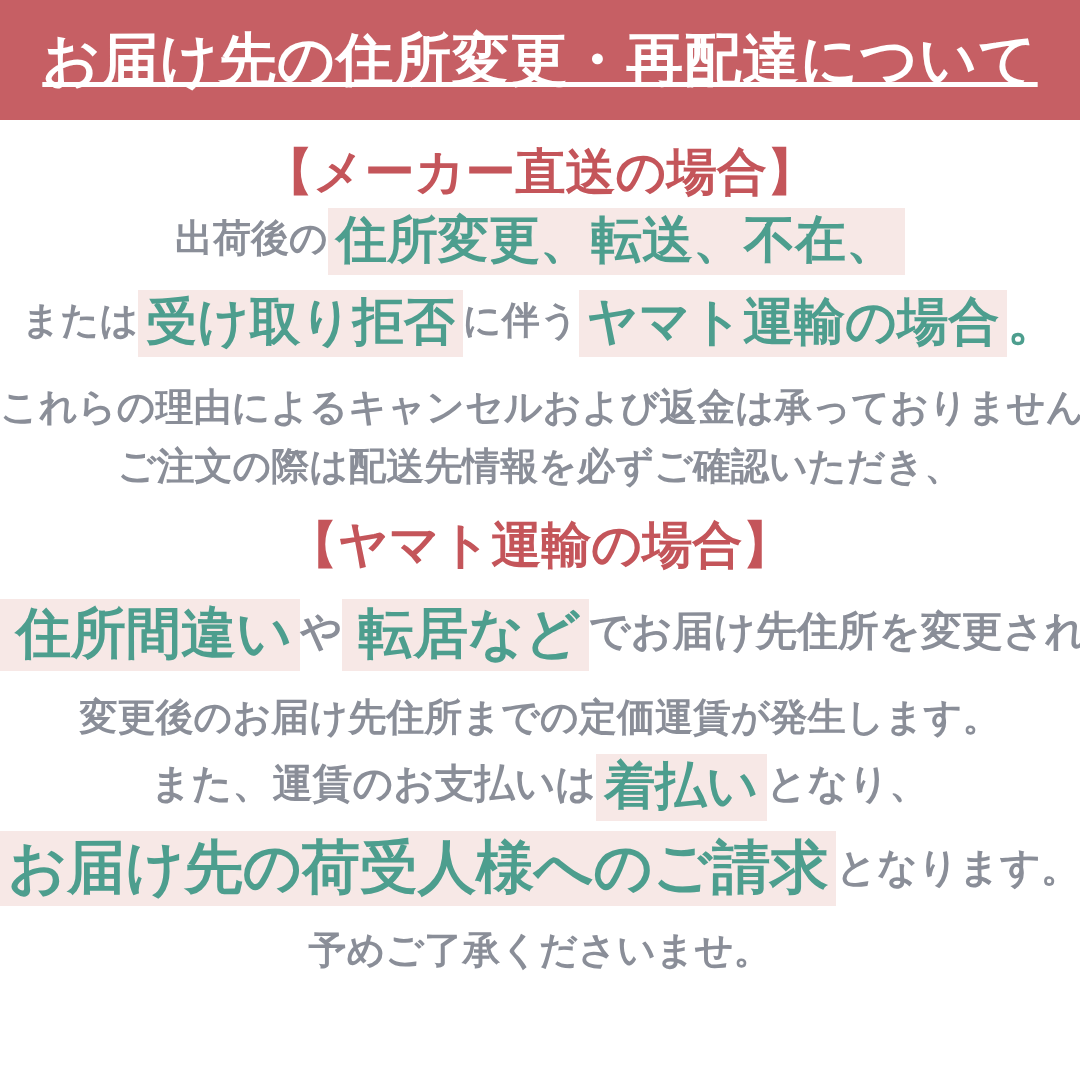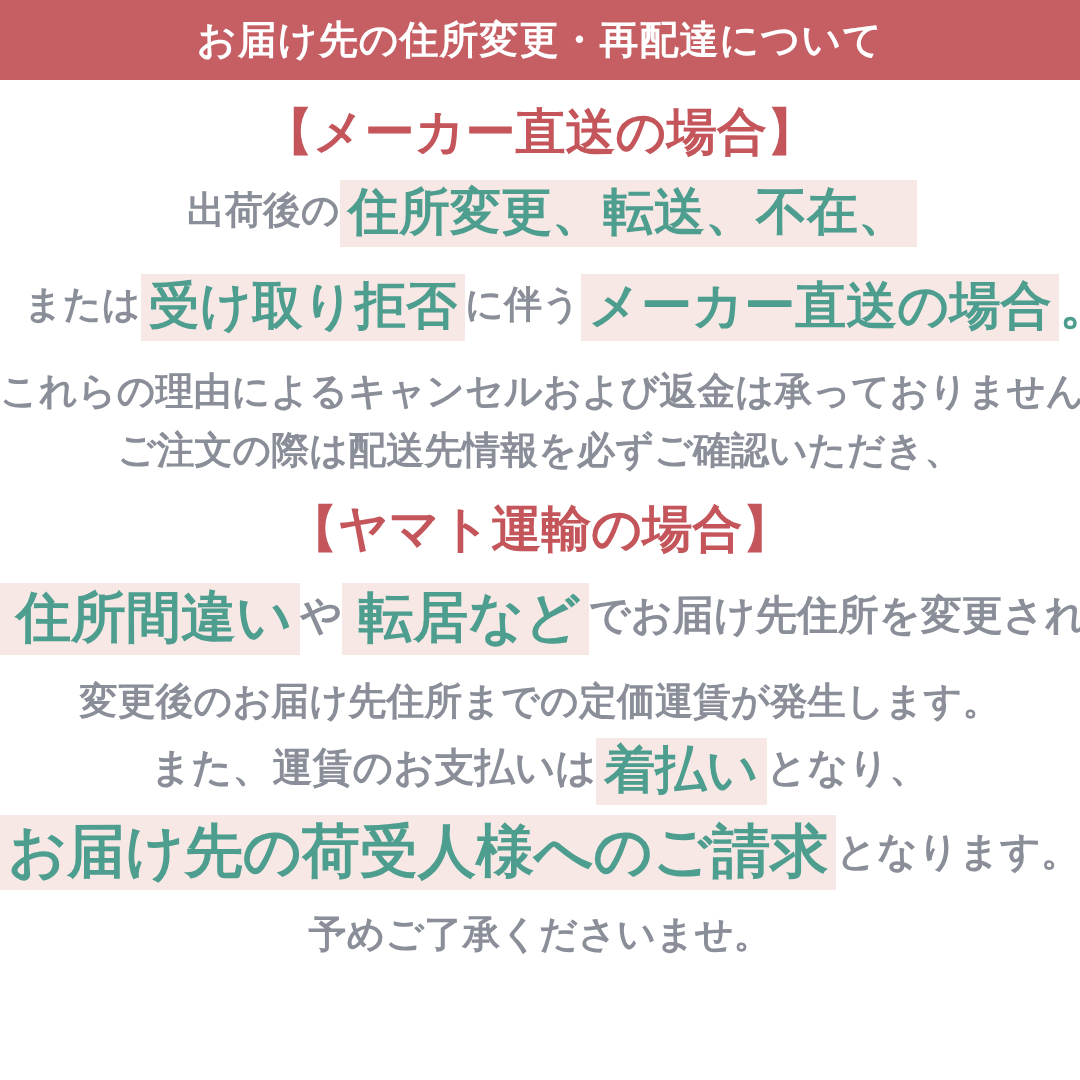--- a/index.html
+++ b/index.html
@@ -16,30 +16,31 @@
   .canvas {
     position: relative;
     width: 1080px;
     height: 1080px;
     overflow: hidden;
     background: var(--white);
     font-family: "Liberation Sans", sans-serif;
     margin: 0 auto;
   }
   .banner {
-    height: 80px;
+    height: 120px;
     background: var(--banner-bg);
     color: var(--white);
     display: flex;
     align-items: center;
     justify-content: center;
-    font-size: 39px;
+    font-size: 57px;
     font-weight: 700;
     letter-spacing: 1px;
     white-space: nowrap;
+    text-decoration: underline;
   }
   .row { text-align: center; white-space: nowrap; }
   .section-heading {
     margin-top: 22px;
     color: var(--heading-red);
     font-size: 50px;
     font-weight: 700;
     line-height: 60px;
   }
   .gray-text { color: var(--gray); font-size: 38px; font-weight: 600; }
@@ -51,21 +52,21 @@
     margin-top: 13px;
   }
   .hl {
     color: var(--teal);
     background: var(--pink);
     font-size: 51px;
     font-weight: 700;
     padding: 3px 8px 7px 8px;
   }
   .teal-plain { color: var(--teal); font-size: 51px; font-weight: 700; }
-  .mix-line { margin-top: 16px; line-height: 64px; padding-left: 24px; }
+  .mix-line { margin-top: 4px; line-height: 64px; }
   .mix-line .gray-text { vertical-align: 6px; }
   .yamato-line1 { margin-top: 22px; line-height: 68px; }
   .yamato-line1 .hl { font-size: 55px; padding-left: 16px; }
   .yamato-line1 .gray-text { font-size: 41px; vertical-align: 7px; }
   .charge-line { margin-top: 12px; line-height: 62px; }
   .charge-line .gray-text { font-size: 40px; vertical-align: 6px; }
   .billing-line { margin-top: 6px; line-height: 64px; }
   .billing-line .hl { font-size: 58px; }
   .billing-line .gray-text { font-size: 40px; vertical-align: 6px; }
   .closing-para { margin-top: 13px; }
@@ -81,21 +82,21 @@
 
   <div class="row section-heading">
     <span>【メーカー直送の場合】</span>
   </div>
 
   <div class="row mix-line">
     <span class="gray-text">出荷後の</span><span class="hl">住所変更、転送、不在、</span>
   </div>
 
   <div class="row mix-line">
-    <span class="gray-text">または</span><span class="hl">受け取り拒否</span><span class="gray-text">に伴う</span><span class="hl">メーカー直送の場合</span><span class="teal-plain">。</span>
+    <span class="gray-text">または</span><span class="hl">受け取り拒否</span><span class="gray-text">に伴う</span><span class="hl">ヤマト運輸の場合</span><span class="teal-plain">。</span>
   </div>
 
   <div class="row gray-para" style="margin-top:18px;">これらの理由によるキャンセルおよび返金は承っておりませんので、</div>
   <div class="row gray-para">ご注文の際は配送先情報を必ずご確認いただき、</div>
 
   <div class="row section-heading" style="margin-top:26px;">
     <span>【ヤマト運輸の場合】</span>
   </div>
 
   <div class="row yamato-line1">

